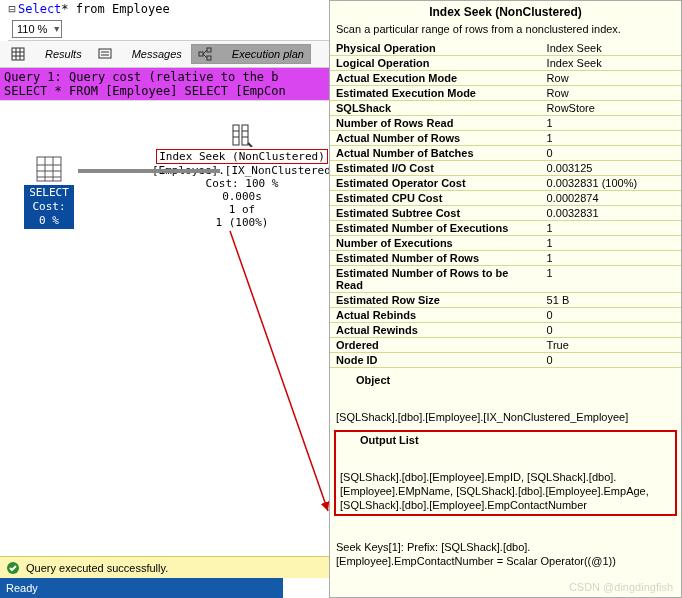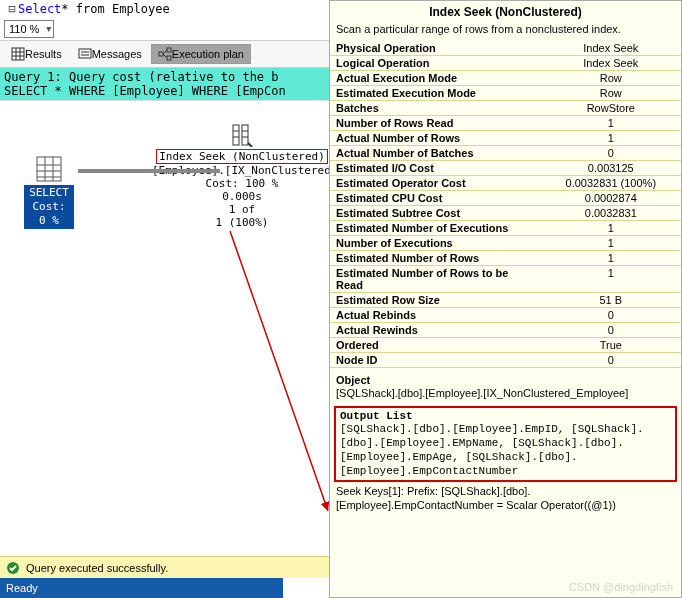--- a/index.html
+++ b/index.html
@@ -35,20 +35,21 @@
     color: #555;
   }
   .kw { color: #0000ff; }
   .plain { color: #000; }
   .zoom-bar {
     display: flex;
     align-items: center;
     padding: 2px 4px;
     border-bottom: 1px solid #ccc;
     font-size: 11px;
+    margin-left: 8px;
   }
   .zoom-select {
     border: 1px solid #7a7a7a;
     padding: 0 14px 0 4px;
     height: 18px;
     line-height: 16px;
     position: relative;
     background: #fff;
   }
   .zoom-select::after {
@@ -63,38 +64,39 @@
     display: flex;
     align-items: center;
     gap: 2px;
     padding: 3px 4px;
     border-bottom: 1px solid #ccc;
     background: #f7f7f7;
   }
   .tab {
     display: flex;
     align-items: center;
-    gap: 0;
+    gap: 20px;
     padding: 2px 6px;
     border: 1px solid transparent;
     cursor: pointer;
+    font-style: italic;
   }
   .tab.active {
     border: 1px solid #999;
     background: #a3a3a3;
   }
   .tab-icon {
     width: 14px;
     height: 14px;
     display: inline-flex;
     align-items: center;
     justify-content: center;
   }
   .query-band {
-    background: #5eead4;
+    background: #d946ef;
     font-family: Consolas, monospace;
     font-size: 12px;
     padding: 2px 4px;
     border-bottom: 1px solid #ddd;
     white-space: nowrap;
   }
   .plan-canvas {
     flex: 1;
     position: relative;
     background: #fff;
@@ -208,38 +210,39 @@
   .tt-table td {
     border-bottom: 1px solid #d8d890;
     padding: 1px 6px;
     vertical-align: top;
   }
   .tt-table td.k {
     font-weight: bold;
     width: 60%;
   }
   .tt-table td.v {
-    text-align: center;
+    text-align: left;
   }
   .tt-section {
     font-weight: bold;
     padding: 6px 6px 0;
     font-size: 11px;
+    margin-left: 20px;
   }
   .tt-block {
     padding: 0 6px 4px;
     font-size: 11px;
     line-height: 14px;
     word-wrap: break-word;
+    margin-top: 24px;
   }
   .output-box {
     border: 2px solid #cc0000;
     margin: 2px 4px;
     padding: 2px;
-    font-family: Liberation Mono, monospace;
   }
   .watermark {
     position: absolute;
     right: 8px;
     bottom: 4px;
     font-size: 11px;
     color: rgba(0,0,0,0.18);
     pointer-events: none;
   }
 </style>
@@ -291,21 +294,21 @@
             <line x1="5" y1="7" x2="9" y2="3" stroke="#333"></line>
             <line x1="5" y1="7" x2="9" y2="11" stroke="#333"></line>
           </svg>
       </span>
       <span>Execution plan</span>
     </div>
   </div>
 
   <div class="query-band">
     <div>Query 1: Query cost (relative to the b</div>
-    <div>SELECT * WHERE [Employee] WHERE [EmpCon</div>
+    <div>SELECT * FROM [Employee] SELECT [EmpCon</div>
   </div>
 
   <div class="plan-canvas">
     <div class="select-node">
       <div class="select-icon">
         <svg viewBox="0 0 32 32">
             <rect x="4" y="4" width="24" height="24" fill="#fff" stroke="#555"></rect>
             <line x1="4" y1="12" x2="28" y2="12" stroke="#555"></line>
             <line x1="4" y1="18" x2="28" y2="18" stroke="#555"></line>
             <line x1="4" y1="24" x2="28" y2="24" stroke="#555"></line>
@@ -380,21 +383,21 @@
         </tr>
         <tr>
           <td class="k">Actual Execution Mode</td>
           <td class="v">Row</td>
         </tr>
         <tr>
           <td class="k">Estimated Execution Mode</td>
           <td class="v">Row</td>
         </tr>
         <tr>
-          <td class="k">Batches</td>
+          <td class="k">SQLShack</td>
           <td class="v">RowStore</td>
         </tr>
         <tr>
           <td class="k">Number of Rows Read</td>
           <td class="v">1</td>
         </tr>
         <tr>
           <td class="k">Actual Number of Rows</td>
           <td class="v">1</td>
         </tr>

